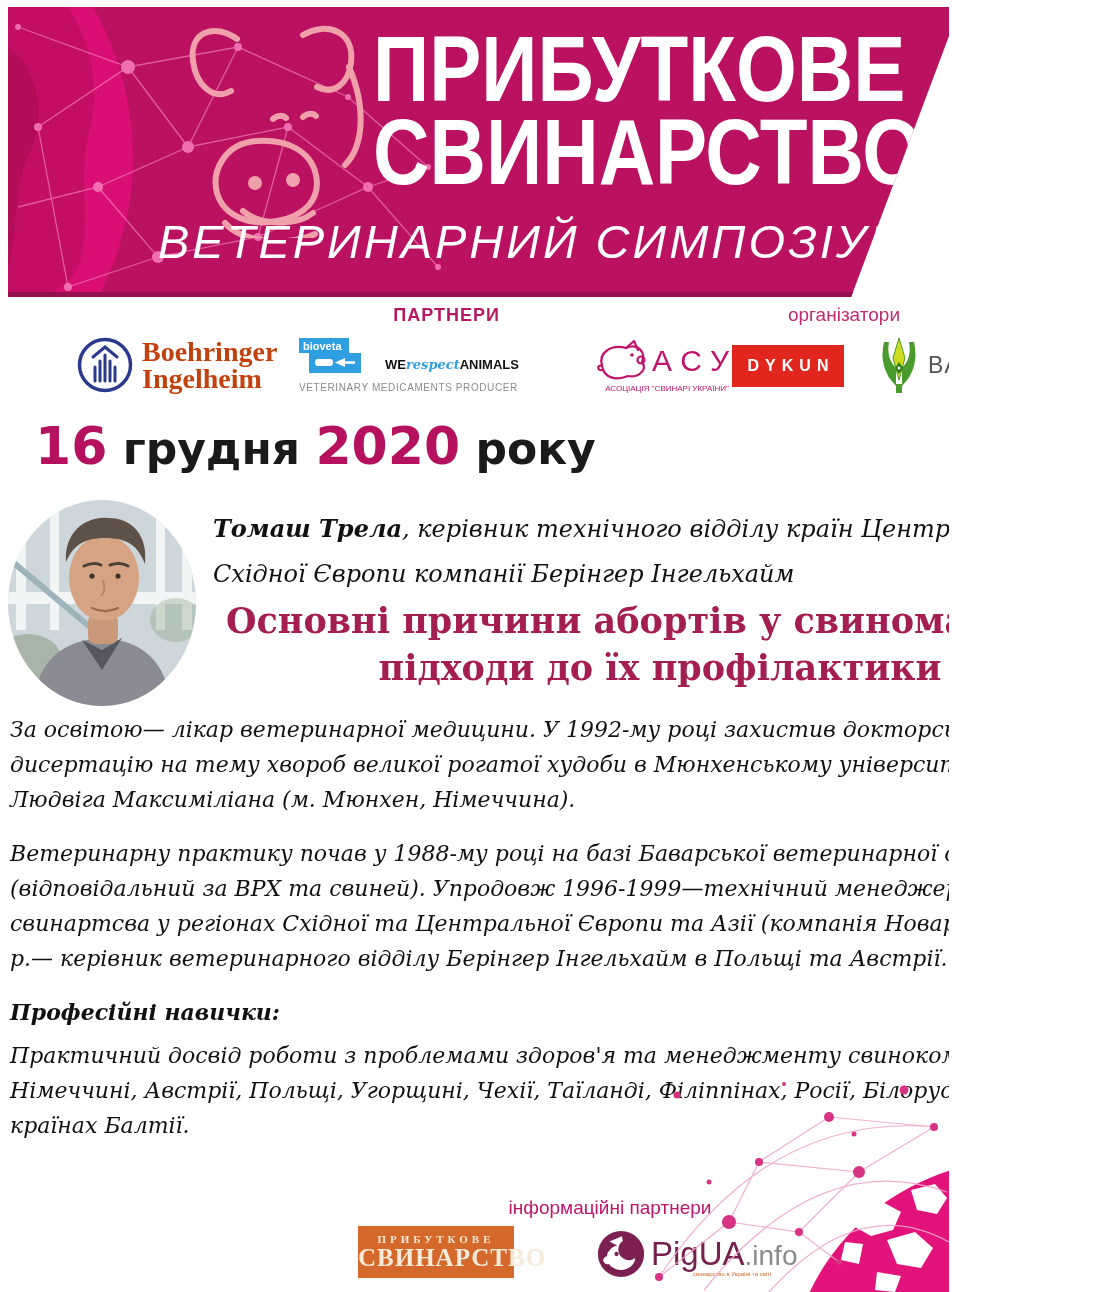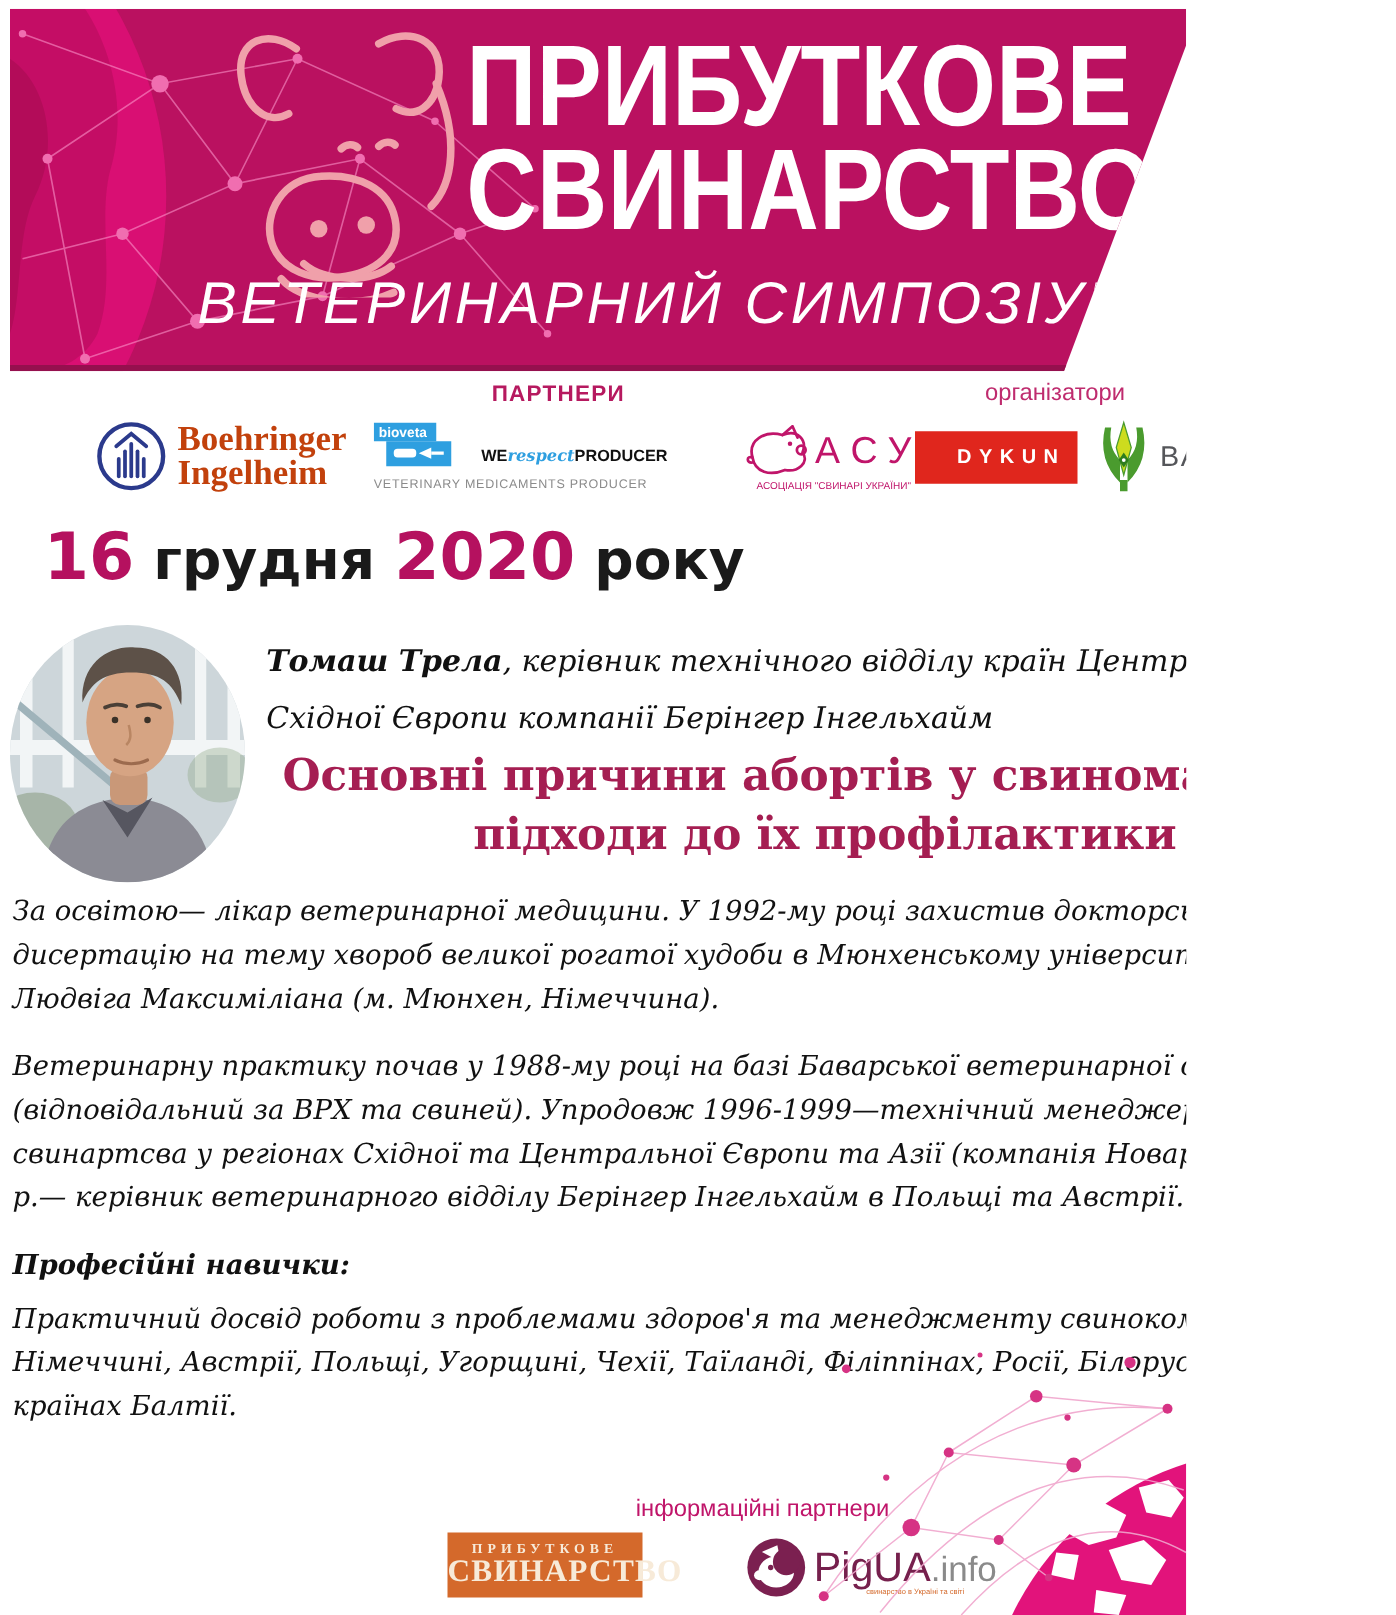--- a/index.html
+++ b/index.html
@@ -40,21 +40,21 @@
   .asu{position:absolute;left:592px;top:340px;width:150px;text-align:center;}
   .asu-row{display:flex;align-items:center;justify-content:center;}
   .asu-name{color:#c0156a;font-family:"Liberation Sans",sans-serif;font-size:30px;
             font-weight:300;letter-spacing:9px;margin-left:4px;}
   .asu-cap{margin-top:2px;color:#c0156a;font-family:"Liberation Sans",sans-serif;
            font-size:8px;white-space:nowrap;}
 
   .dykun{position:absolute;left:732px;top:345px;width:106px;height:42px;background:#e0261d;
          color:#fff;display:flex;align-items:center;justify-content:center;
          font-family:"Liberation Sans",sans-serif;font-weight:bold;font-size:16px;
-         letter-spacing:6px;padding-left:24px;}
+         letter-spacing:6px;padding-left:6px;}
 
   .var-logo{position:absolute;left:878px;top:336px;display:flex;align-items:center;}
   .var-name{margin-left:8px;color:#55565a;font-family:"Liberation Sans",sans-serif;
             font-size:23px;letter-spacing:2px;}
   .var-div{width:1px;height:34px;background:#9a9a9a;margin:0 7px 0 9px;}
   .var-cap{font-family:"Liberation Sans",sans-serif;font-size:6px;color:#7a7a7a;line-height:7px;}
 
   
   .date{position:absolute;left:35px;top:416px;display:flex;align-items:baseline;
         font-family:"DejaVu Sans",sans-serif;font-weight:bold;white-space:pre;}
@@ -172,21 +172,21 @@
 
   <div class="bioveta">
     <svg width="66" height="40" viewBox="0 0 66 40">
       <rect x="0" y="0" width="50" height="15" fill="#2e9fe0"></rect>
       <rect x="10" y="15" width="52" height="20" fill="#2e9fe0"></rect>
       <text x="4" y="11.5" font-family="Liberation Sans, sans-serif" font-size="11" font-weight="bold" fill="#fff">bioveta</text>
       <rect x="16" y="21" width="18" height="7" rx="3" fill="#fff"></rect>
       <path d="M36,24.5 L46,20 L46,29 Z" fill="#fff"></path>
       <line x1="46" y1="24.5" x2="56" y2="24.5" stroke="#fff" stroke-width="2.5"></line>
     </svg>
-    <div class="bioveta-tag"><span>WE</span><span class="respect">respect</span><span>PRODUCER</span></div>
+    <div class="bioveta-tag"><span>WE</span><span class="respect">respect</span><span>ANIMALS</span></div>
     <div class="bioveta-sub">VETERINARY MEDICAMENTS PRODUCER</div>
   </div>
 
   <div class="sect-head organizers-head">організатори</div>
 
   <div class="asu">
     <div class="asu-row">
       <svg width="52" height="42" viewBox="0 0 52 42">
         <g fill="none" stroke="#c0156a" stroke-width="2.2" stroke-linecap="round" stroke-linejoin="round">
           <path d="M6,26 C2,12 16,4 30,8 C42,3 50,12 46,22 C52,30 42,38 32,36 C20,41 8,38 6,26 Z"></path>

